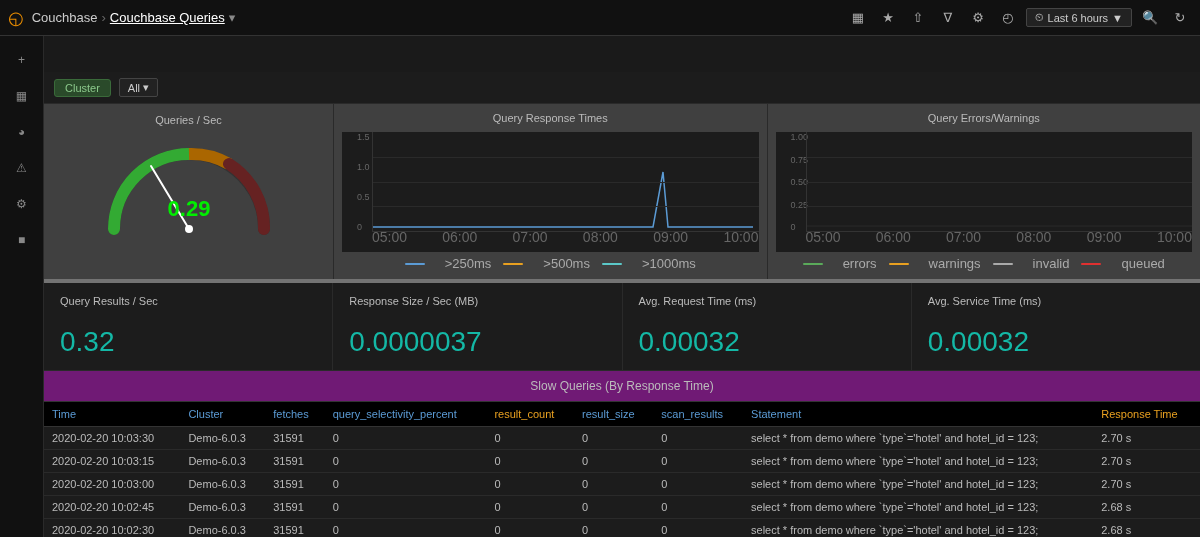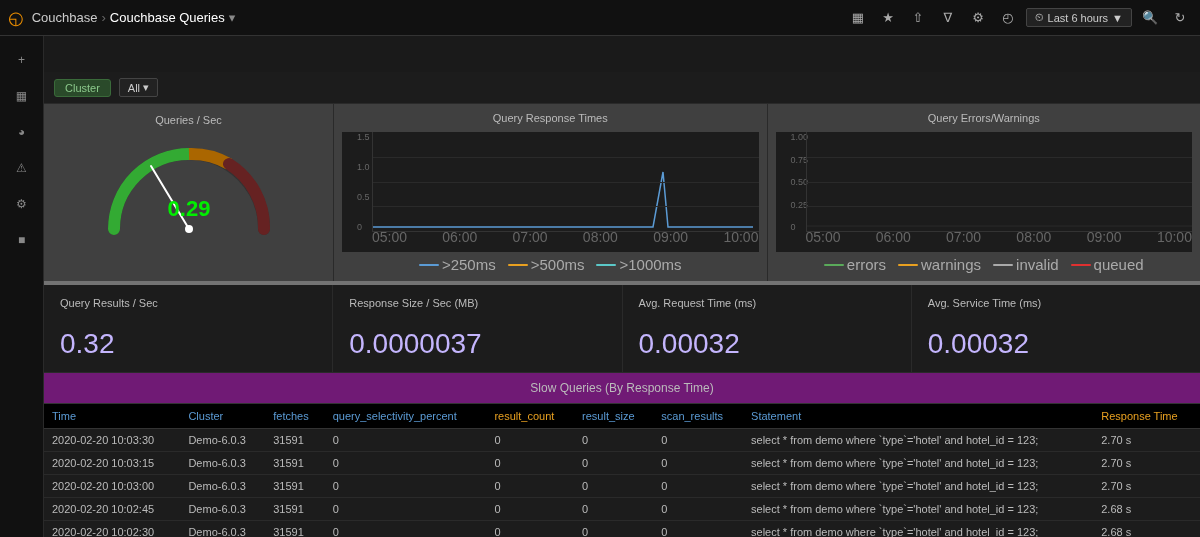--- a/index.html
+++ b/index.html
@@ -13,21 +13,21 @@
       align-items: center;
       padding: 0 8px;
       border-bottom: 1px solid #333;
       justify-content: space-between;
     }
     .top-nav-left { display: flex; align-items: center; gap: 8px; }
     .top-nav-right { display: flex; align-items: center; gap: 6px; }
     .top-nav .brand-icon { color: #e88c00; font-size: 18px; }
     .top-nav .breadcrumb { color: #ccc; font-size: 13px; display: flex; align-items: center; gap: 4px; }
     .top-nav .breadcrumb .sep { color: #666; }
-    .top-nav .breadcrumb .current { color: #fff; }
+    .top-nav .breadcrumb .current { color: #fff; text-decoration: underline; }
     .nav-icon-btn {
       background: none; border: none; color: #aaa; cursor: pointer;
       width: 24px; height: 24px; display: flex; align-items: center; justify-content: center;
       font-size: 13px; border-radius: 2px;
     }
     .time-range-btn {
       background: #222; border: 1px solid #444; color: #ccc;
       padding: 2px 8px; border-radius: 2px; cursor: pointer; font-size: 11px;
       display: flex; align-items: center; gap: 4px;
     }
@@ -98,21 +98,21 @@
       border-right: 1px solid #2a2a2a;
     }
     .line-panel:last-child { border-right: none; }
     .chart-area {
       position: relative; width: 100%; height: 120px;
       background: #1c1c1c;
     }
     .chart-legend {
       display: flex; gap: 12px; margin-top: 4px; flex-wrap: wrap; justify-content: center;
     }
-    .legend-item { display: flex; align-items: center; gap: 3px; font-size: 15px; color: #aaa; text-align: center; }
+    .legend-item { display: flex; align-items: center; gap: 20px; font-size: 13px; color: #aaa; text-align: center; }
     .legend-dot { width: 20px; height: 2px; border-radius: 1px; }
 
     
     .y-labels {
       position: absolute; left: 15px; top: 0; bottom: 20px;
       display: flex; flex-direction: column; justify-content: space-between;
       font-size: 9px; color: #666; padding-right: 2px;
     }
     .chart-inner {
       position: absolute; left: 30px; right: 0; top: 0; bottom: 20px;
@@ -132,21 +132,21 @@
       display: flex;
       border-bottom: 1px solid #2a2a2a;
     }
     .stat-panel {
       flex: 1;
       padding: 12px 16px;
       border-right: 1px solid #2a2a2a;
     }
     .stat-panel:last-child { border-right: none; }
     .stat-title { font-size: 11px; color: #bbb; margin-bottom: 19px; }
-    .stat-value { font-size: 28px; color: #c4b5fd; font-weight: 300; }
+    .stat-value { font-size: 28px; color: #14b8a6; font-weight: 300; }
 
     
     .table-section { padding: 0; }
     .table-title {
       text-align: center; font-size: 12px; color: #bbb;
       padding: 8px; background: #701a75; border-bottom: 1px solid #333;
     }
     .data-table { width: 100%; border-collapse: collapse; }
     .data-table th {
       background: #000000; color: #5b9bd5; font-size: 11px; font-weight: normal;

